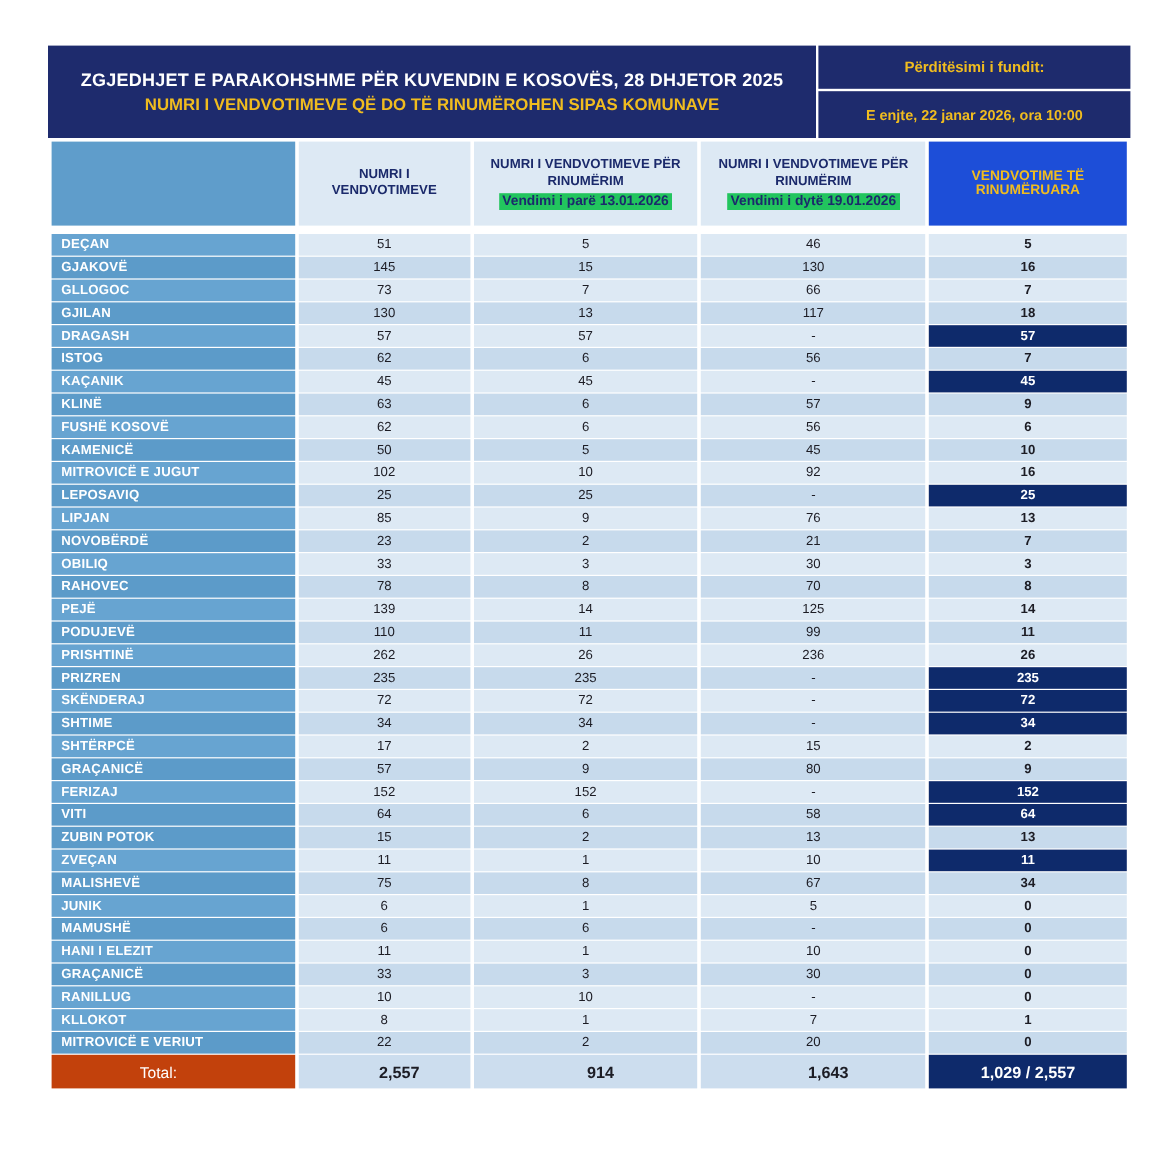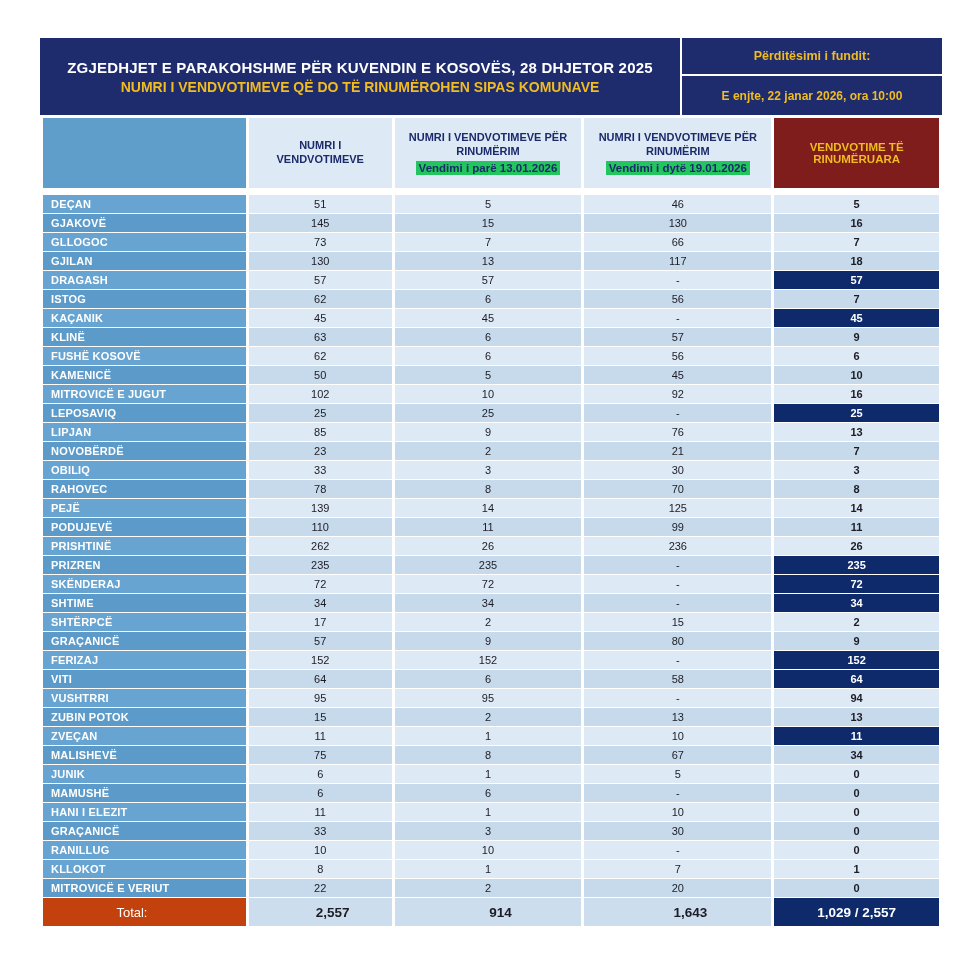--- a/index.html
+++ b/index.html
@@ -29,21 +29,21 @@
   col.c4 { width: 186px; } col.c5 { width: 164px; }
 
   thead th { height: 70px; vertical-align: middle; text-align: center; font-size: 11px; }
   th.muni-h { background: #5f9dcb; }
   th.light-h { background: #dde9f4; color: #1b2a6b; font-weight: bold; padding: 2px 6px; }
   th.light-h .hline { line-height: 1.25; }
   th.light-h .hl {
     display: inline-block; background: #22c55e; padding: 1px 3px; margin-top: 2px;
     font-size: 11.5px;
   }
-  th.navy-h { background: #7f1d1d; color: #f0bc1f; font-weight: bold; font-size: 11.5px; padding: 2px 10px; }
+  th.navy-h { background: #1d4ed8; color: #f0bc1f; font-weight: bold; font-size: 11.5px; padding: 2px 10px; }
 
   tr.gap-row td { height: 5px; background: transparent; padding: 0; }
 
   tbody td { height: 18px; font-size: 11px; vertical-align: middle; }
   td.muni { color: #ffffff; font-weight: bold; text-align: left; padding-left: 8px; letter-spacing: 0.2px; }
   tr.odd  td.muni { background: #67a4d1; }
   tr.even td.muni { background: #5c9bc9; margin-left: 38px; }
   td.num { text-align: center; color: #1c1c24; }
   tr.odd  td.num { background: #dde9f4; }
   tr.even td.num { background: #c7daec; }
@@ -278,27 +278,20 @@
           <td class="num">-</td>
           <td class="num recounted complete">152</td>
         </tr>
         <tr class="even">
           <td class="muni">VITI</td>
           <td class="num">64</td>
           <td class="num">6</td>
           <td class="num">58</td>
           <td class="num recounted complete">64</td>
         </tr>
-        <tr class="odd">
-          <td class="muni">VUSHTRRI</td>
-          <td class="num">95</td>
-          <td class="num">95</td>
-          <td class="num">-</td>
-          <td class="num recounted">94</td>
-        </tr>
         <tr class="even">
           <td class="muni">ZUBIN POTOK</td>
           <td class="num">15</td>
           <td class="num">2</td>
           <td class="num">13</td>
           <td class="num recounted">13</td>
         </tr>
         <tr class="odd">
           <td class="muni">ZVEÇAN</td>
           <td class="num">11</td>

